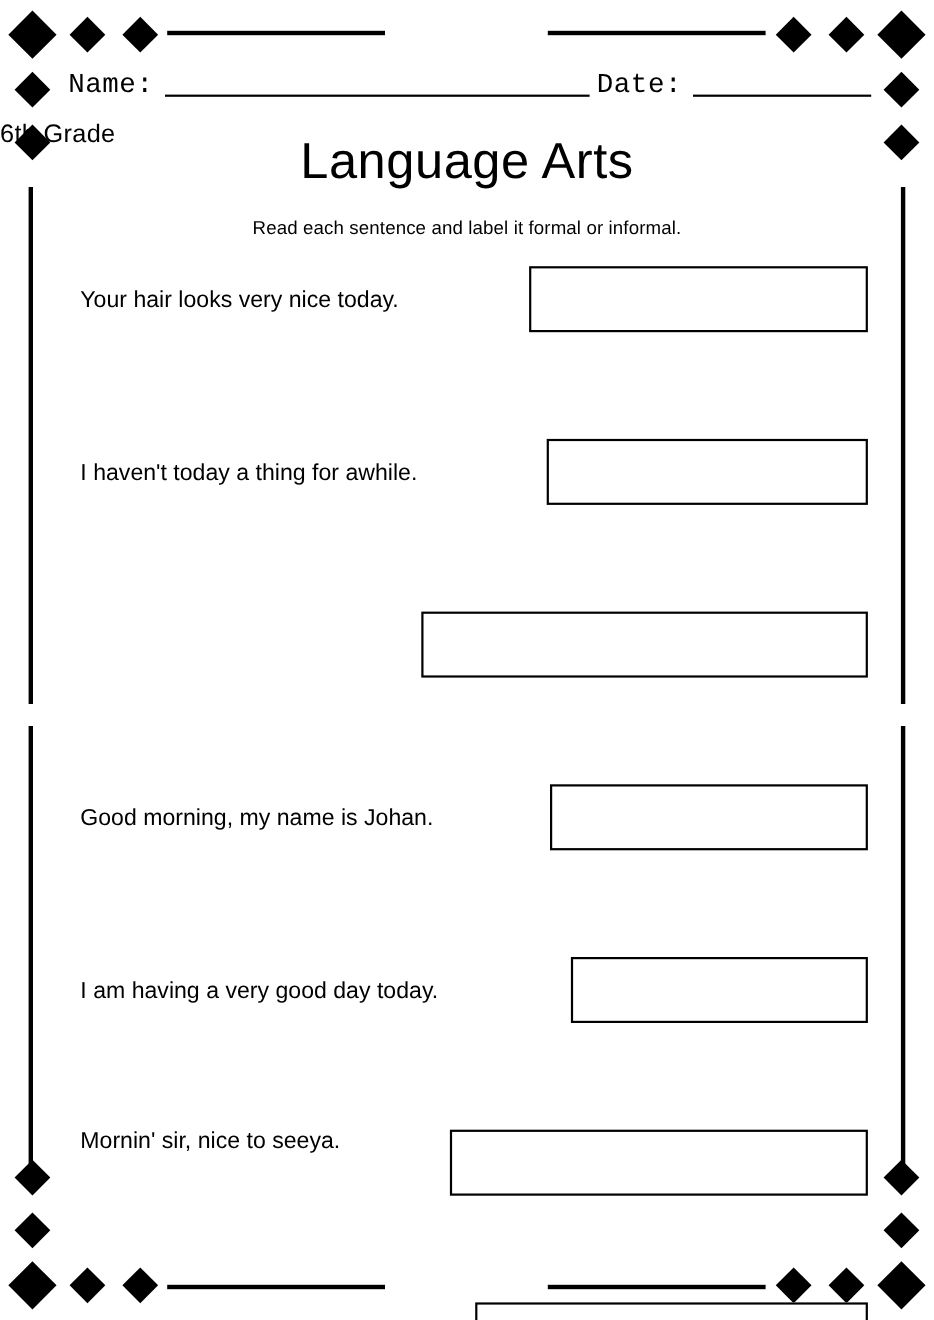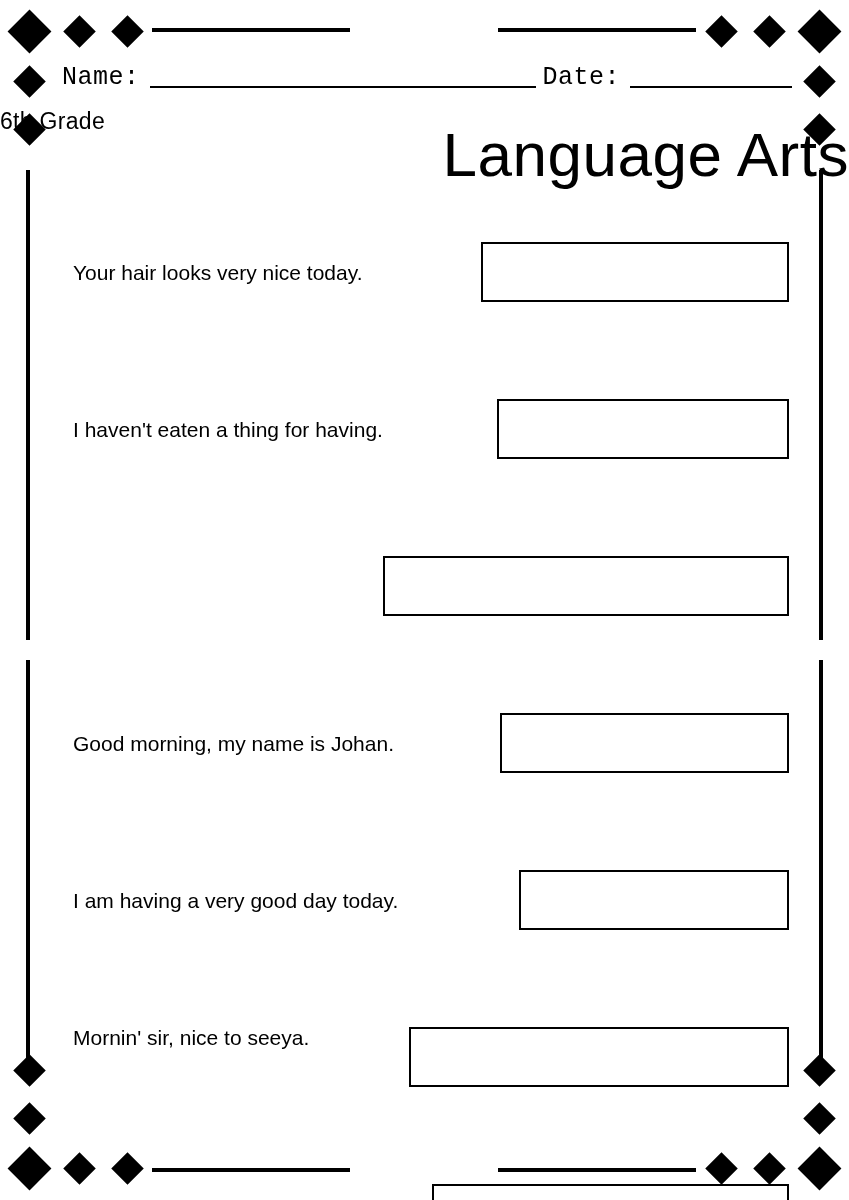--- a/index.html
+++ b/index.html
@@ -66,22 +66,22 @@
     top: 108px;
     text-align: left;
     font-size: 23px;
     letter-spacing: 0.3px;
   }
   .title {
     position: absolute;
     left: 0;
     right: 0;
     top: 122px;
-    text-align: right;
-    font-size: 62px;
+    text-align: center;
+    font-size: 46px;
     font-weight: 400;
     letter-spacing: 0.5px;
     line-height: 1.05;
   }
   .subtitle {
     position: absolute;
     left: 0;
     right: 0;
     top: 198px;
     text-align: center;
@@ -160,29 +160,30 @@
 
   <div class="namedate-row">
     <span class="nd-label">Name:</span>
     <span class="nd-rule"></span>
     <span class="nd-label">Date:</span>
     <span class="nd-rule date-rule"></span>
   </div>
 
   <div class="grade-label">6th Grade</div>
   <div class="title">Language Arts</div>
+  <div class="subtitle">Read each sentence and label it formal or informal.</div>
 
   <div id="questions">
       <div class="q-row">
         <div class="answer-box" style="left: 481px; top: -1px; width: 308px; height: 60px;"></div>
         <div class="q-text" style="top: 19px;">Your hair looks very nice today.</div>
       </div>
       <div class="q-row">
         <div class="answer-box" style="left: 497px; top: 78px; width: 292px; height: 60px;"></div>
-        <div class="q-text" style="top: 98px;">I haven't eaten a thing for having.</div>
+        <div class="q-text" style="top: 98px;">I haven't today a thing for awhile.</div>
       </div>
       <div class="q-row">
         <div class="answer-box" style="left: 383px; top: 157px; width: 406px; height: 60px;"></div>
       </div>
       <div class="q-row">
         <div class="answer-box" style="left: 500px; top: 236px; width: 289px; height: 60px;"></div>
         <div class="q-text" style="top: 256px;">Good morning, my name is Johan.</div>
       </div>
       <div class="q-row">
         <div class="answer-box" style="left: 519px; top: 315px; width: 270px; height: 60px;"></div>

